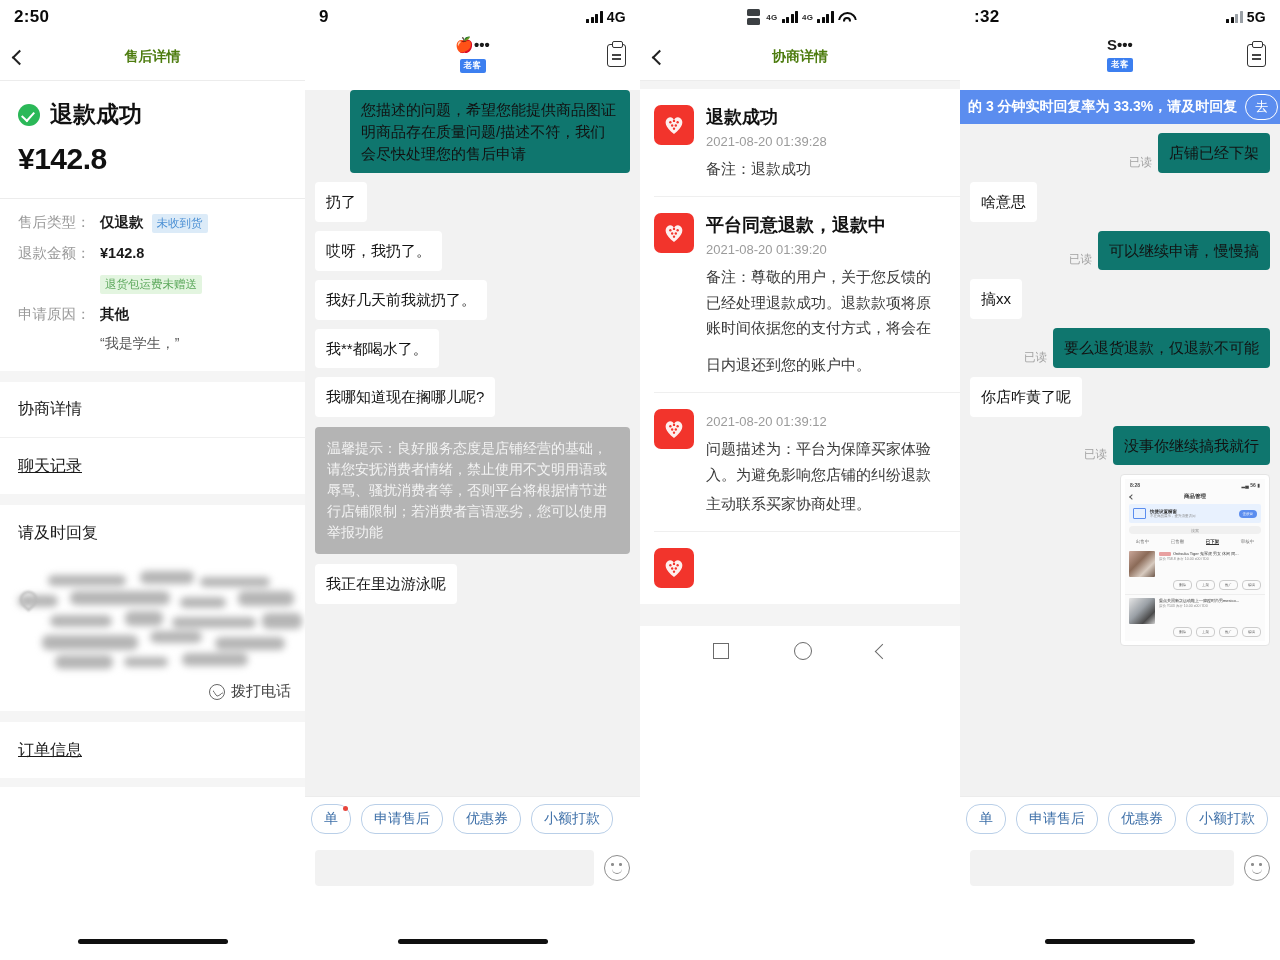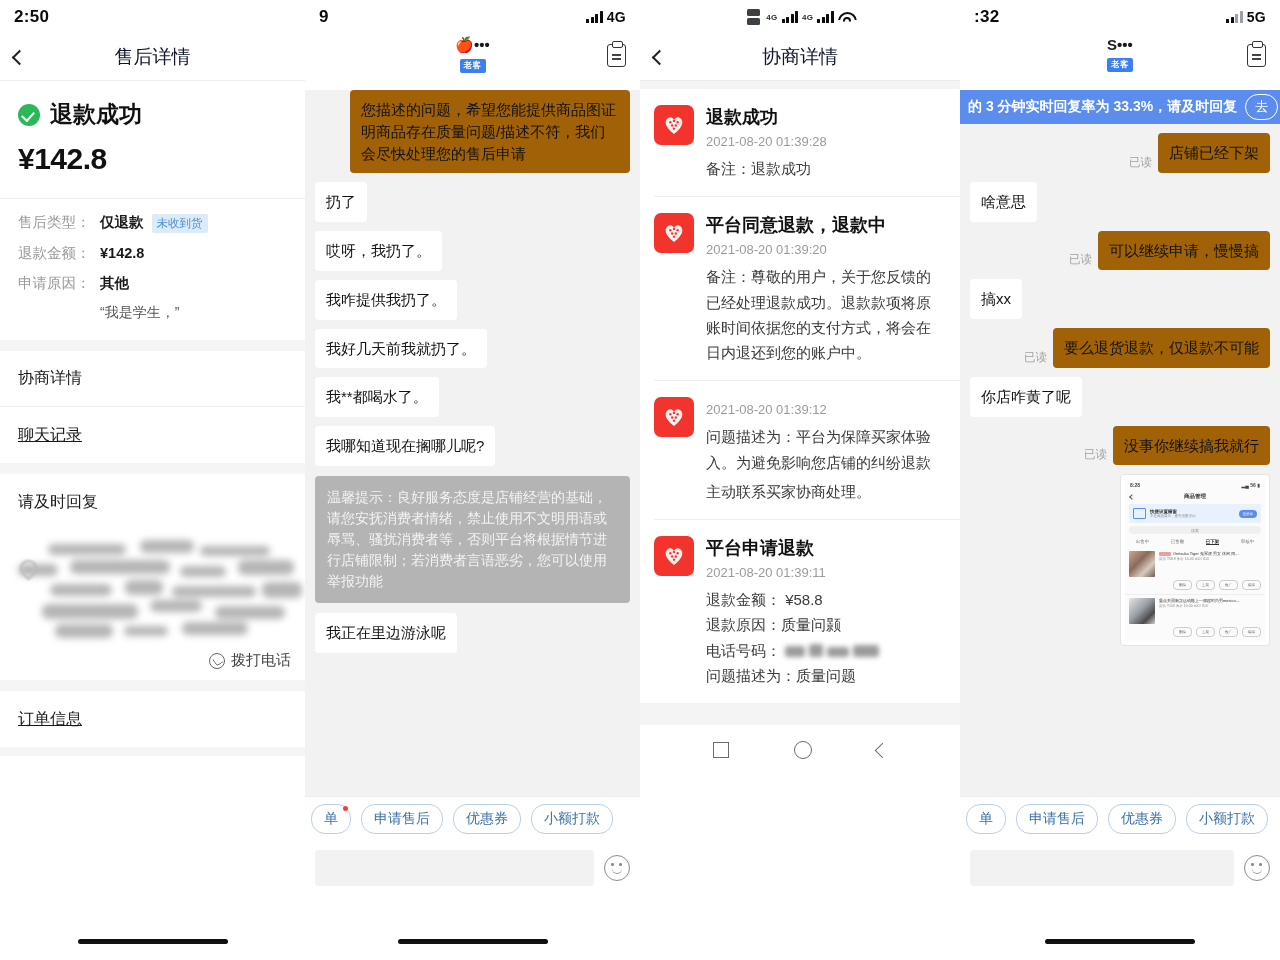--- a/index.html
+++ b/index.html
@@ -44,21 +44,21 @@
   .navbar {
     height: 46px; display: flex; align-items: center;
     padding: 0 14px; position: relative; background: #fff;
   }
   .chev-back {
     width: 11px; height: 11px; border-left: 2.4px solid #222;
     border-bottom: 2.4px solid #222; transform: rotate(45deg); cursor: pointer;
   }
   .nav-title {
     position: absolute; left: 0; right: 0; text-align: center;
-    font-size: 19px; color: #0f172a; pointer-events: none;
+    font-size: 14px; color: #4d7c0f; pointer-events: none; font-weight: bold;
   }
   .navsep { height: 1px; background: #ececec; }
 
   
   .sec { background: #fff; }
   .gap { height: 11px; background: #f5f5f5; }
   .p1-head { padding: 18px 18px 22px 18px; }
   .ok-row { display: flex; align-items: center; gap: 10px; }
   .ok-badge {
     width: 22px; height: 22px; border-radius: 50%; background: #2bb858;
@@ -133,21 +133,21 @@
   .clipboard-ic::after {
     content: ""; position: absolute; left: 4px; top: 9px; width: 9px; height: 1.6px;
     background: #444; box-shadow: 0 4px 0 #444;
   }
   .chat-body { background: #f2f2f2; position: relative; }
   .bubble {
     max-width: 255px; padding: 9px 11px; font-size: 15px; line-height: 1.45;
     color: #121212; border-radius: 4px; position: relative; word-break: break-all;
   }
   .b-in { background: #fff; }
-  .b-out { background: #a16207; }
+  .b-out { background: #0f766e; }
   .msg { display: flex; margin: 9px 0; padding: 0 10px; }
   .msg.left { justify-content: flex-start; }
   .msg.right { justify-content: flex-end; align-items: flex-end; gap: 6px; }
   .read-mark { font-size: 11.5px; color: #a2a2a2; padding-bottom: 3px; white-space: nowrap; margin-top: 12px; }
   .tipbox {
     background: #b4b4b4; color: #f3f3f3; font-size: 14px; line-height: 1.5;
     padding: 11px 12px; border-radius: 4px; margin: 10px 10px;
   }
   .quickbar {
     background: #fff; height: 44px; display: flex; align-items: center;
@@ -275,20 +275,23 @@
 
     <div class="sec kv-block">
       <div class="kv">
         <span class="k">售后类型：</span>
         <span class="v">仅退款</span>
         <span class="tag-blue">未收到货</span>
       </div>
       <div class="kv">
         <span class="k">退款金额：</span>
         <span class="v">¥142.8</span>
+      </div>
+      <div style="margin-bottom:11px">
+        <span class="tag-green">退货包运费未赠送</span>
       </div>
       <div class="kv">
         <span class="k">申请原因：</span>
         <span class="v">其他</span>
       </div>
       <div class="quote">“我是学生，”</div>
     </div>
 
     <div class="gap"></div>
     <div class="sec">
@@ -358,23 +361,20 @@
       <div class="msg right" style="margin-top:0">
         <div class="bubble b-out" style="max-width:280px">您描述的问题，希望您能提供商品图证明商品存在质量问题/描述不符，我们会尽快处理您的售后申请</div>
       </div>
       <div class="msg left">
         <div class="bubble b-in">扔了</div>
       </div>
       <div class="msg left">
         <div class="bubble b-in">哎呀，我扔了。</div>
       </div>
       <div class="msg left">
-        <div class="bubble b-in">我咋提供我扔了。</div>
-      </div>
-      <div class="msg left">
         <div class="bubble b-in">我好几天前我就扔了。</div>
       </div>
       <div class="msg left">
         <div class="bubble b-in">我**都喝水了。</div>
       </div>
       <div class="msg left">
         <div class="bubble b-in">我哪知道现在搁哪儿呢?</div>
       </div>
       <div class="tipbox">温馨提示：良好服务态度是店铺经营的基础，请您安抚消费者情绪，禁止使用不文明用语或辱骂、骚扰消费者等，否则平台将根据情节进行店铺限制；若消费者言语恶劣，您可以使用举报功能</div>
       <div class="msg left">
@@ -461,21 +461,21 @@
             <circle cx="14" cy="11.5" r="1.3" fill="#f2342c"></circle>
               <circle cx="12" cy="15" r="1.3" fill="#f2342c"></circle>
           </svg>
         </div>
         <div class="neg-body">
           <div class="neg-title">平台同意退款，退款中</div>
           <div class="neg-time">2021-08-20 01:39:20</div>
           <div class="neg-note">备注：尊敬的用户，关于您反馈的</div>
           <div class="neg-note" style="margin-top:2px">已经处理退款成功。退款款项将原</div>
           <div class="neg-note" style="margin-top:2px">账时间依据您的支付方式，将会在</div>
-          <div class="neg-note" style="margin-top:2px">日内退还到您的账户中。</div>
+          <div class="neg-note" style="margin-top:14px">日内退还到您的账户中。</div>
         </div>
       </div>
       <div class="neg-sep"></div>
 
       <div class="neg-item">
         <div class="neg-logo">
           <svg class="heart" viewBox="0 0 24 22">
             <path d="M12 21 C2 13 1 7 5 3.5 C8 1 11 3 12 5.5 C13 3 16 1 19 3.5 C23 7 22 13 12 21 Z" fill="#ffffff" opacity="0.92"></path>
             <circle cx="8" cy="8" r="1.3" fill="#f2342c"></circle>
               <circle cx="12" cy="6.5" r="1.3" fill="#f2342c"></circle>
@@ -499,36 +499,20 @@
           <svg class="heart" viewBox="0 0 24 22">
             <path d="M12 21 C2 13 1 7 5 3.5 C8 1 11 3 12 5.5 C13 3 16 1 19 3.5 C23 7 22 13 12 21 Z" fill="#ffffff" opacity="0.92"></path>
             <circle cx="8" cy="8" r="1.3" fill="#f2342c"></circle>
               <circle cx="12" cy="6.5" r="1.3" fill="#f2342c"></circle>
             <circle cx="16" cy="8" r="1.3" fill="#f2342c"></circle>
               <circle cx="10" cy="11.5" r="1.3" fill="#f2342c"></circle>
             <circle cx="14" cy="11.5" r="1.3" fill="#f2342c"></circle>
               <circle cx="12" cy="15" r="1.3" fill="#f2342c"></circle>
           </svg>
         </div>
-        <div class="neg-body">
-          <div class="neg-title">平台申请退款</div>
-          <div class="neg-time">2021-08-20 01:39:11</div>
-          <div class="neg-note">退款金额： ¥58.8</div>
-          <div class="neg-note" style="margin-top:2px">退款原因：质量问颢</div>
-          <div class="neg-note" style="margin-top:2px">
-            <span>电话号码：</span>
-            <span class="blurmask">
-              <i style="left:0;top:2px;width:20px;height:11px"></i>
-              <i style="left:24px;top:0;width:14px;height:13px"></i>
-              <i style="left:42px;top:3px;width:22px;height:10px"></i>
-              <i style="left:68px;top:1px;width:26px;height:12px"></i>
-            </span>
-          </div>
-          <div class="neg-note" style="margin-top:2px">问题描述为：质量问题</div>
-        </div>
       </div>
     </div>
 
     <div style="background:#f4f4f4;height:22px"></div>
     <div class="droid-nav">
       <span class="sq"></span>
       <span class="ci"></span>
       <span class="bk"></span>
     </div>
   </div>

